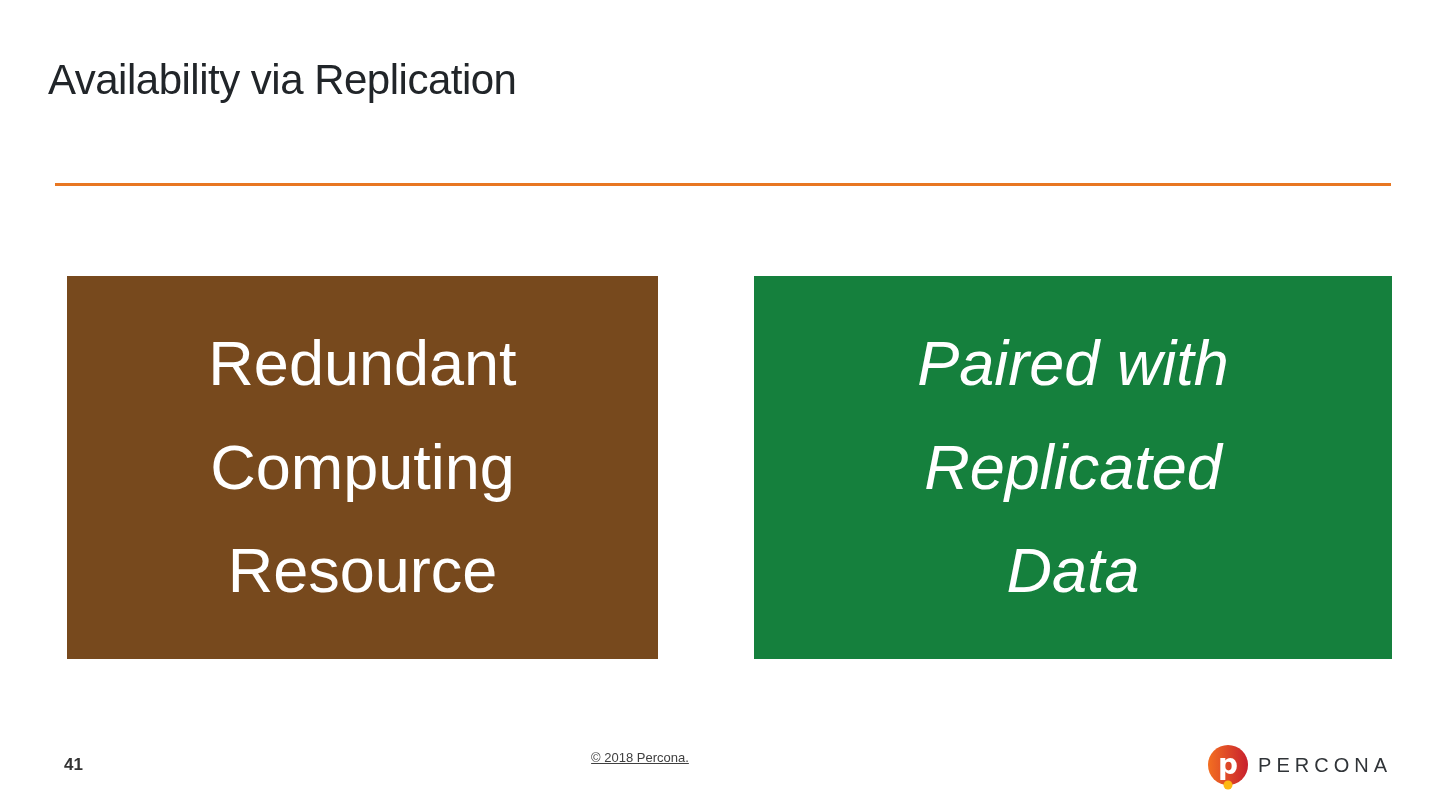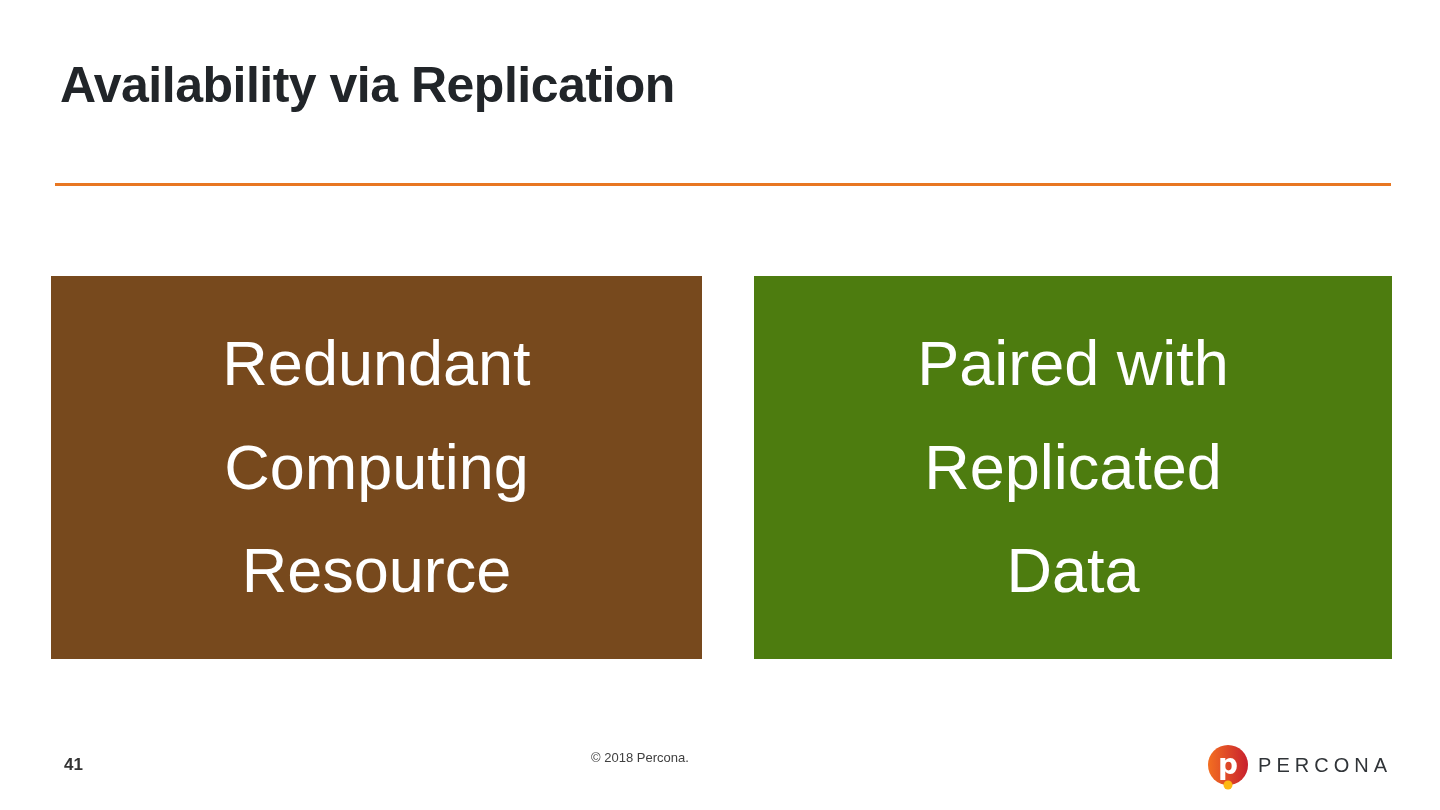--- a/index.html
+++ b/index.html
@@ -12,24 +12,24 @@
     position: relative;
   }
   .slide {
     position: relative;
     width: 1440px;
     height: 810px;
     background: #ffffff;
   }
   .slide-title {
     position: absolute;
-    left: 60px;
+    left: 48px;
     top: 56px;
-    font-size: 50px;
-    font-weight: 700;
+    font-size: 42px;
+    font-weight: 400;
     color: #212529;
     letter-spacing: -0.5px;
     white-space: nowrap;
   }
   .accent-line {
     position: absolute;
     left: 55px;
     top: 183px;
     width: 1336px;
     height: 3px;
@@ -44,22 +44,22 @@
   }
   .content-box {
     position: absolute;
     top: 0;
     height: 383px;
     display: flex;
     align-items: center;
     justify-content: center;
   }
   .box-left {
-    left: 51px;
-    width: 651px;
+    left: 67px;
+    width: 591px;
     background: #77491D;
   }
   .box-right {
     left: 754px;
     width: 638px;
     background: #7AB800;
   }
   .box-text {
     color: #ffffff;
     font-size: 63px;
@@ -77,20 +77,21 @@
     color: #333333;
   }
   .copyright {
     position: absolute;
     left: 0;
     top: 750px;
     width: 1280px;
     text-align: center;
     font-size: 13px;
     color: #404040;
+    text-decoration: underline;
   }
   .logo {
     position: absolute;
     right: 48px;
     bottom: 20px;
     display: flex;
     align-items: center;
     gap: 10px;
   }
   .logo-icon {
@@ -114,21 +115,21 @@
   <h1 class="slide-title" style="color: rgb(33, 37, 41);">Availability via Replication</h1>
 
   <div class="accent-line" style="background-color: rgb(232, 119, 34);"></div>
 
   <div class="boxes">
     <div class="content-box box-left" style="background-color: rgb(119, 73, 29);">
       <span class="box-text">Redundant
 Computing
 Resource</span>
     </div>
-    <div class="content-box box-right" style="background-color: #4d7c0f;">
+    <div class="content-box box-right" style="background-color: #15803d; font-style: italic;">
       <span class="box-text">Paired with
 Replicated
 Data</span>
     </div>
   </div>
 
   <span class="page-number">41</span>
 
   <span class="copyright">© 2018 Percona.</span>
 

